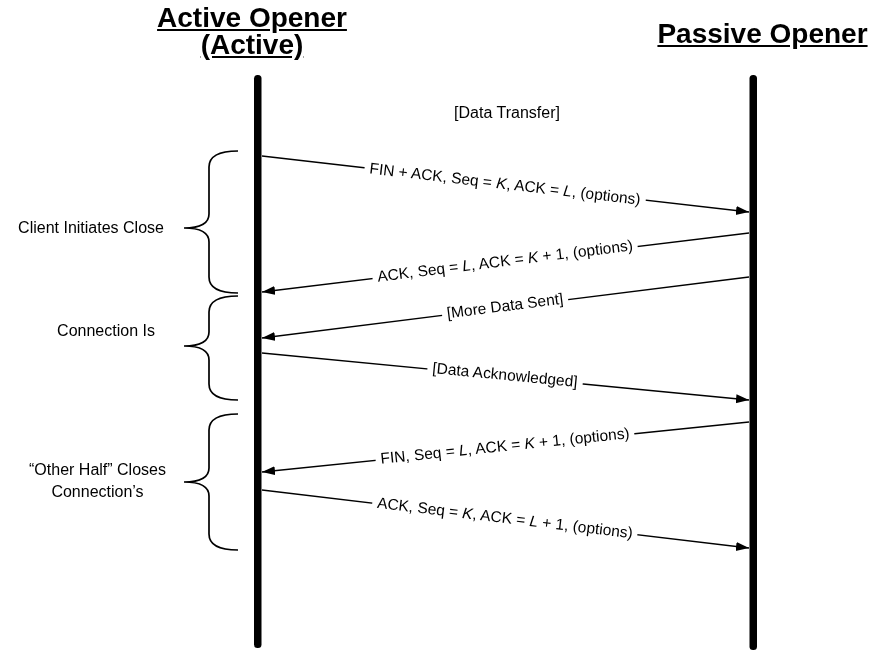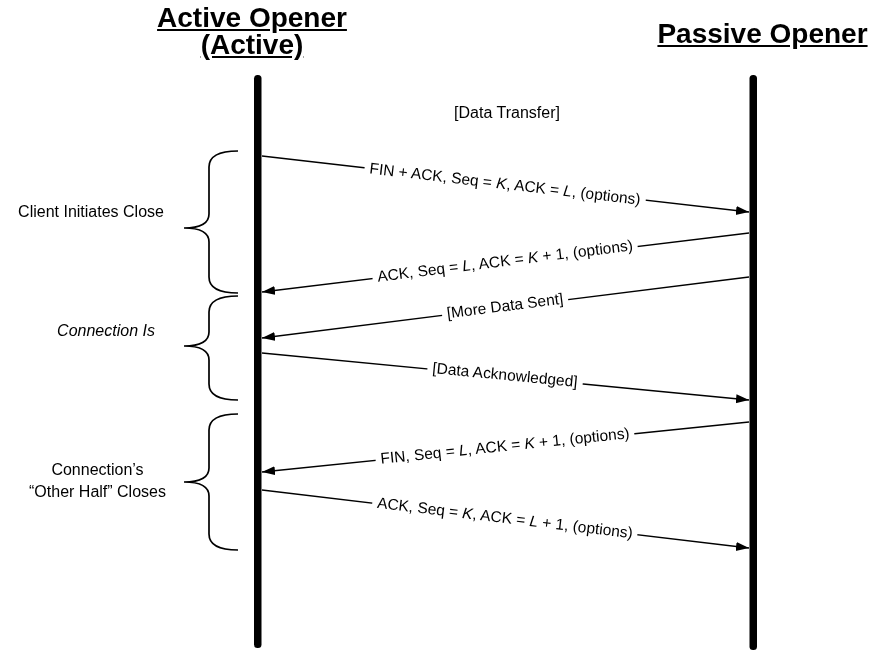--- a/index.html
+++ b/index.html
@@ -90,24 +90,24 @@
     <path d="M238,414 Q209,414 209,430 L209,468 Q209,482 184,482 Q209,482 209,496 L209,534 Q209,550 238,550" fill="none" stroke="#000000" stroke-width="1.7"></path>
   </svg>
 
   <div class="msg-label" style="left:505px; top:184px; --rot:6.6deg;"><span>FIN + ACK, Seq = </span><span class="var">K</span><span>, ACK = </span><span class="var">L</span><span>, (options)</span></div>
   <div class="msg-label" style="left:505px; top:261px; --rot:-7deg;"><span>ACK, Seq = </span><span class="var">L</span><span>, ACK = </span><span class="var">K</span><span> + 1, (options)</span></div>
   <div class="msg-label" style="left:505px; top:306px; --rot:-7.2deg;"><span>[More Data Sent]</span></div>
   <div class="msg-label" style="left:505px; top:375px; --rot:5.5deg;"><span>[Data Acknowledged]</span></div>
   <div class="msg-label" style="left:505px; top:446px; --rot:-5.9deg;"><span>FIN, Seq = </span><span class="var">L</span><span>, ACK = </span><span class="var">K</span><span> + 1, (options)</span></div>
   <div class="msg-label" style="left:505px; top:518px; --rot:6.8deg;"><span>ACK, Seq = </span><span class="var">K</span><span>, ACK = </span><span class="var">L</span><span> + 1, (options)</span></div>
 
-  <div class="side-label" style="left:0px; top:201px; width:182px;">
+  <div class="side-label" style="left:0px; top:217px; width:182px;">
     <span>Client Initiates Close</span>
   </div>
-  <div class="side-label" style="left:16px; top:320px; width:180px;font-style:italic;">
+  <div class="side-label" style="left:16px; top:320px; width:180px;">
     <span>Connection Is</span>
   </div>
   <div class="side-label" style="left:5px; top:459px; width:185px;">
+    <span>“Other Half” Closes</span>
     <span>Connection’s</span>
-    <span>“Other Half” Closes</span>
   </div>
 
 </div>
 
 </body></html>

